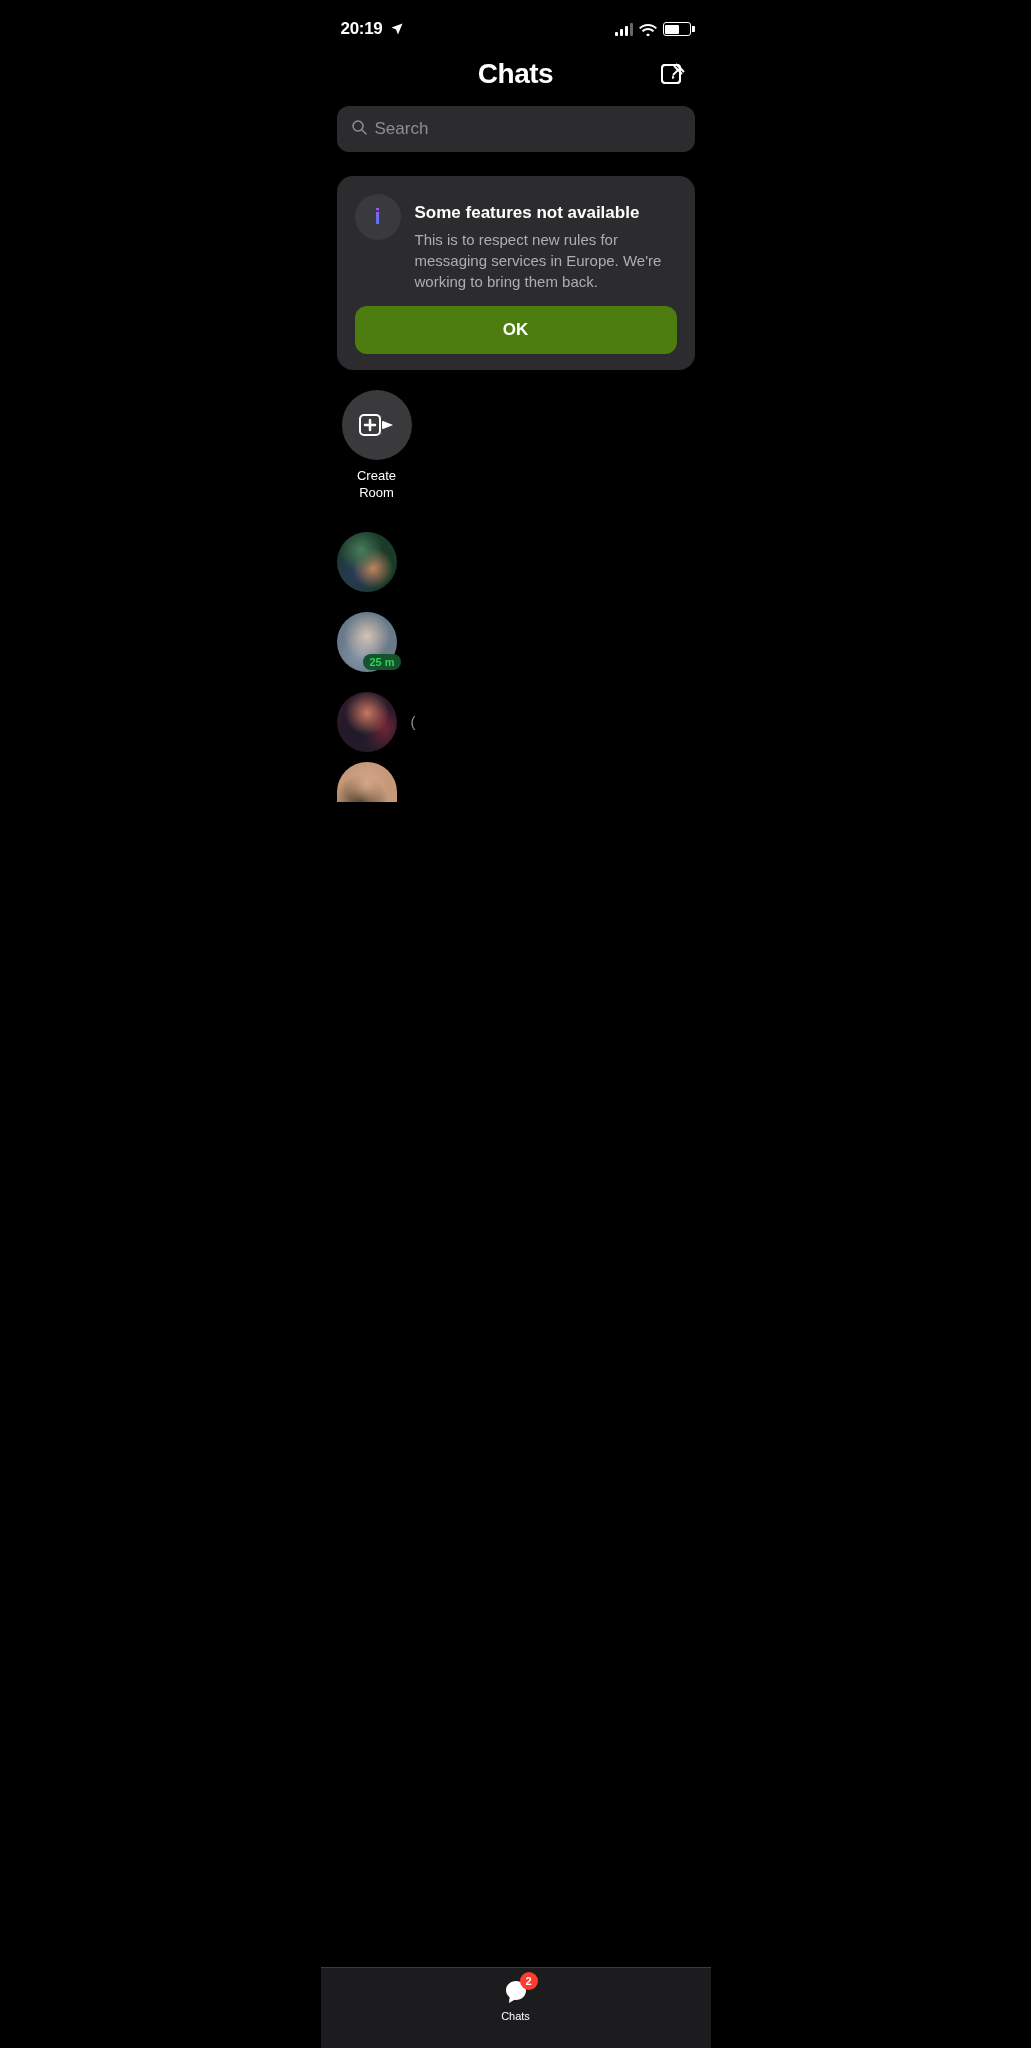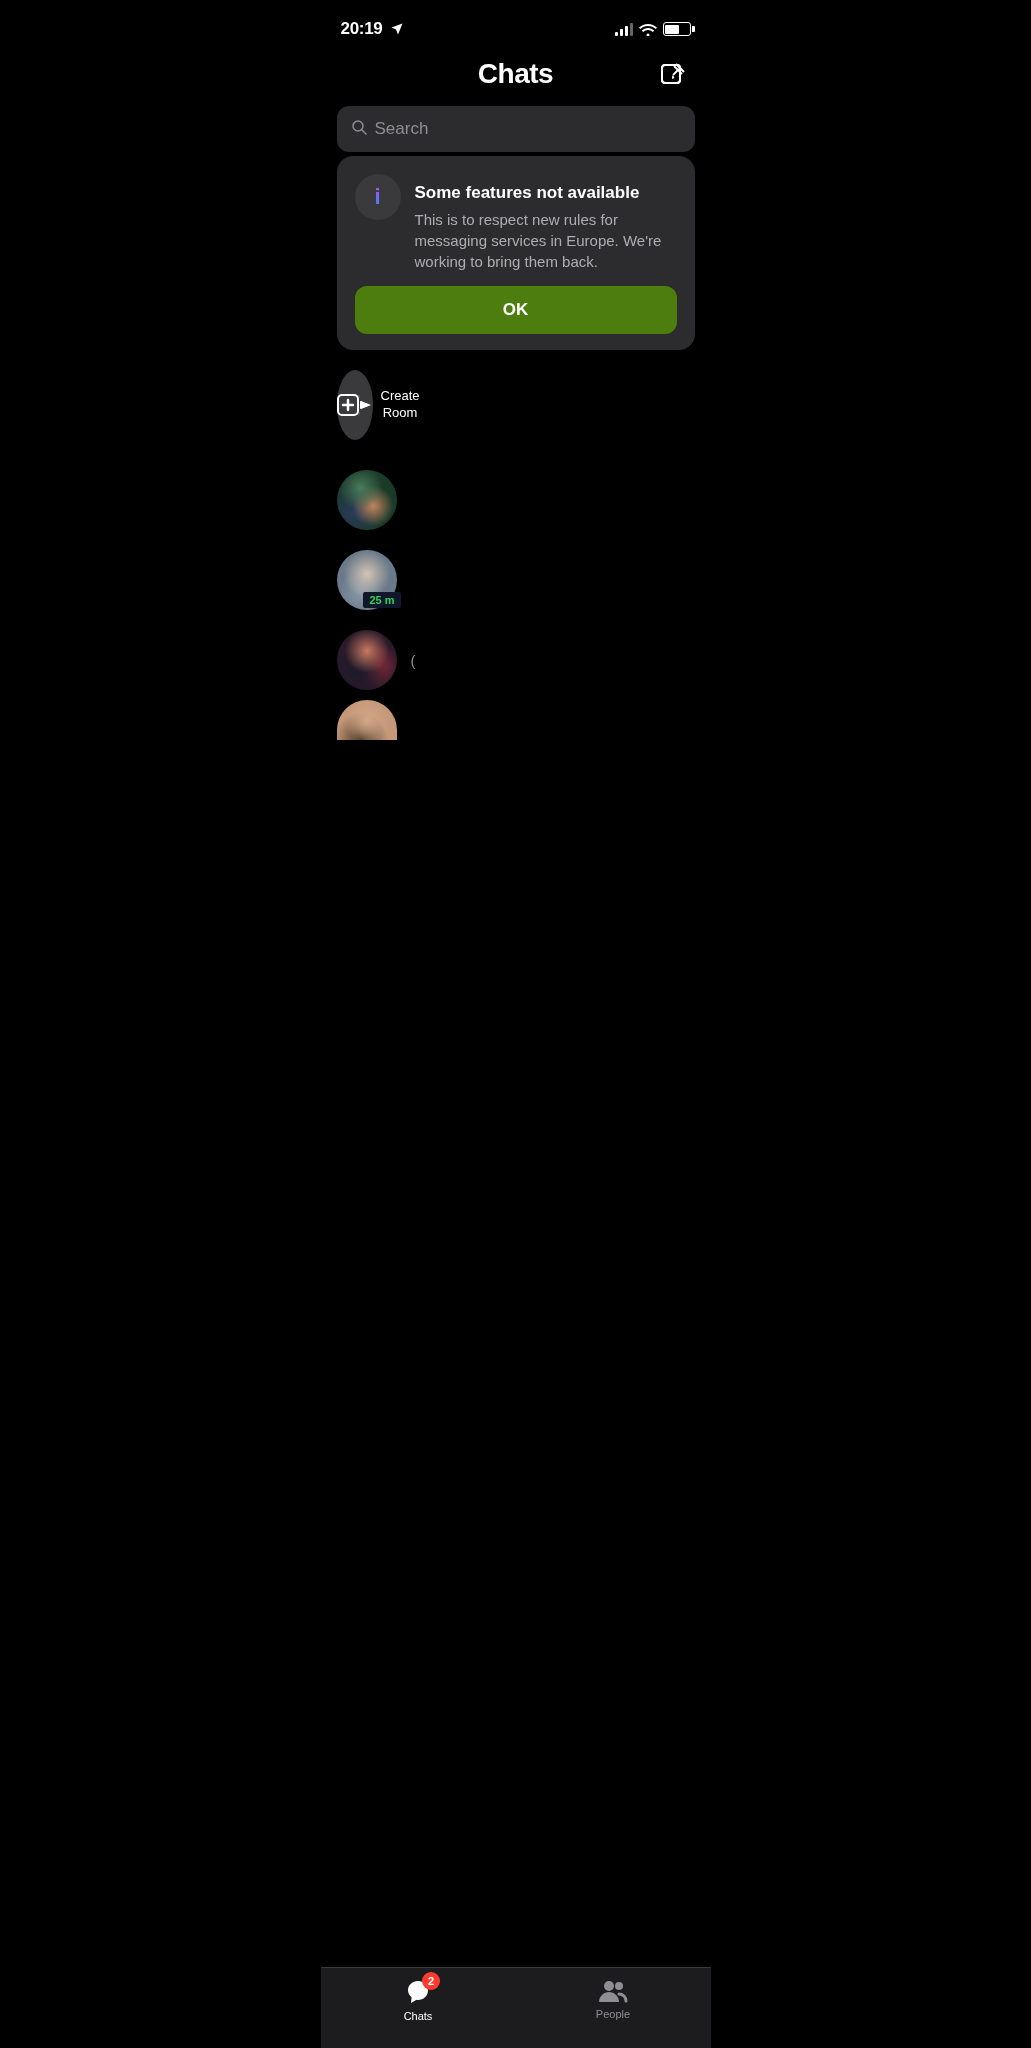--- a/index.html
+++ b/index.html
@@ -121,21 +121,21 @@
       cursor: pointer;
     }
 
     .compose-icon {
       width: 26px;
       height: 26px;
     }
 
     
     .search-container {
-      padding: 0 16px 4px;
+      padding: 0 16px 24px;
     }
 
     .search-bar {
       background: #2c2c2e;
       border-radius: 12px;
       display: flex;
       align-items: center;
       padding: 10px 14px;
       gap: 8px;
       height: 46px;
@@ -222,21 +222,21 @@
       outline: none;
     }
 
     
     .stories-section {
       padding: 0 16px 20px;
     }
 
     .create-room-item {
       display: flex;
-      flex-direction: row;
+      flex-direction: column;
       align-items: center;
       gap: 8px;
       width: 80px;
     }
 
     .create-room-circle {
       width: 70px;
       height: 70px;
       border-radius: 50%;
       background: #3a3a3c;
@@ -280,22 +280,22 @@
       align-items: center;
       justify-content: center;
       font-size: 22px;
       font-weight: 600;
     }
 
     .time-badge {
       position: absolute;
       bottom: 2px;
       right: -4px;
-      background: #0f172a;
-      border-radius: 2px;
+      background: #14532d;
+      border-radius: 8px;
       padding: 2px 6px;
       font-size: 11px;
       color: #30d158;
       font-weight: 600;
     }
 
     .chat-info {
       flex: 1;
       min-width: 0;
     }
@@ -526,24 +526,13 @@
   <div class="nav-item">
     <div class="nav-icon-wrap">
       <svg width="28" height="28" viewBox="0 0 28 28" fill="white">
         <path d="M14 3C8.5 3 4 7.1 4 12.2C4 15.0 5.4 17.5 7.6 19.2L7 25L12.5 21.8C13.0 21.9 13.5 22 14 22C19.5 22 24 17.9 24 12.8C24 7.6 19.5 3 14 3Z" fill="white"></path>
       </svg>
       <div class="badge">2</div>
     </div>
     <span class="nav-label nav-label-active">Chats</span>
   </div>
 
-  <div class="nav-item">
-    <div class="nav-icon-wrap">
-      <svg width="30" height="26" viewBox="0 0 30 26" fill="#8e8e93">
-        <circle cx="11" cy="8" r="5" fill="#8e8e93"></circle>
-        <circle cx="21" cy="8" r="4" fill="#8e8e93"></circle>
-        <path d="M1 24C1 18.5 5.5 14 11 14C16.5 14 21 18.5 21 24" fill="#8e8e93"></path>
-        <path d="M21 16C24.9 16 28 19.1 28 23" stroke="#8e8e93" stroke-width="3" fill="none" stroke-linecap="round"></path>
-      </svg>
-    </div>
-    <span class="nav-label nav-label-inactive">People</span>
-  </div>
 </div>
 
 </body></html>

